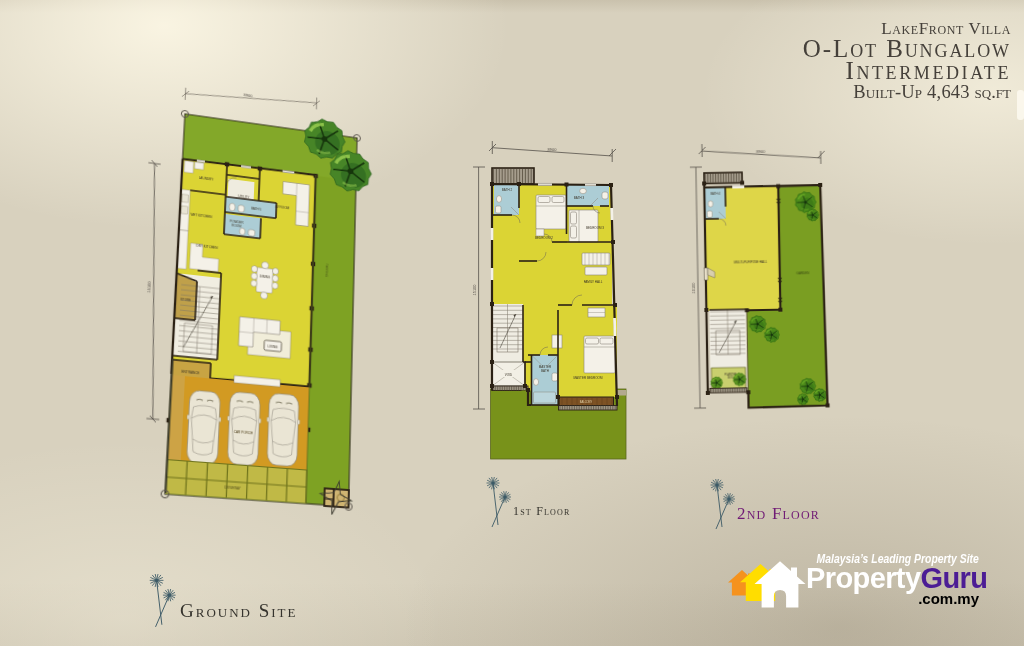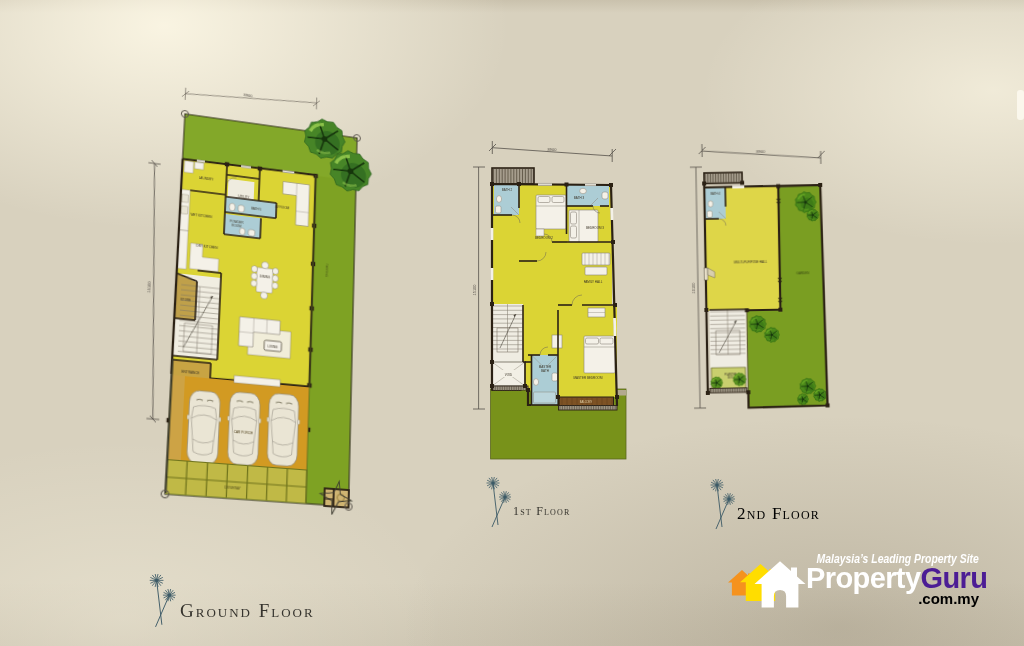--- a/index.html
+++ b/index.html
@@ -12,20 +12,27 @@
   radial-gradient(45% 40% at 12% 96%, rgba(255,250,232,0.30), rgba(255,250,232,0.0) 70%),
   linear-gradient(180deg, rgba(120,105,75,0.15), rgba(120,105,75,0.0) 2%),
   linear-gradient(0deg, rgba(90,75,50,0.08), rgba(90,75,50,0.0) 10%);}
 .plan{position:absolute;left:0;top:0;transform-origin:0 0;filter:blur(0.35px);}
 svg text{font-family:"Liberation Sans",sans-serif;}
 </style></head><body>
 <div id="page">
 
 <div id="shade"></div>
 
+<div style="position:absolute;right:13px;top:20px;text-align:right;color:#45403a;
+ font-family:'Liberation Serif',serif;font-variant-caps:small-caps;line-height:1;">
+<div style="font-size:17px;letter-spacing:0.6px;">LakeFront Villa</div>
+<div style="font-size:25px;letter-spacing:1.9px;margin-top:-1px;">O-Lot Bungalow</div>
+<div style="font-size:25px;letter-spacing:2.6px;margin-top:-3px;">Intermediate</div>
+<div style="font-size:18.5px;letter-spacing:0.2px;margin-top:0px;">Built-Up 4,643 <span style="letter-spacing:0;">sq.ft</span></div>
+</div>
 
 <div class="plan" style="width:176px;height:380px;transform:matrix3d(1.044781,0.162459,0,0.000189,-0.079174,0.920533,0,-0.000161,0,0,1,0,185,114,0,1);">
 <svg style="position:absolute;left:-48px;top:-40px;" width="272" height="470" viewBox="-48 -40 272 470">
 
 <g stroke="#5a544c" stroke-width="0.6" fill="none">
 <line x1="-0.6" y1="-21.6" x2="132.7" y2="-32.1"></line>
 <line x1="-0.6" y1="-15" x2="-0.6" y2="-28"></line>
           <line x1="132.7" y1="-25" x2="132.7" y2="-38"></line>
 <line x1="-4" y1="-18" x2="3" y2="-25"></line>
           <line x1="129" y1="-28" x2="136" y2="-35"></line>
@@ -800,21 +807,21 @@
         <line x1="22" y1="20" x2="16.6" y2="17.4"></line>
         <line x1="22" y1="20" x2="18.3" y2="15.3"></line>
         <line x1="22" y1="20" x2="20.7" y2="14.2"></line>
         <line x1="22" y1="20" x2="23.3" y2="14.2"></line>
         <line x1="22" y1="20" x2="25.7" y2="15.3"></line>
         <line x1="22" y1="20" x2="27.4" y2="17.4"></line>
       </g>
       <circle cx="22" cy="20" r="1.6" fill="#3c5a66"></circle>
     </svg>
 
-<div style="position:absolute;left:180px;top:600px;font-family:'Liberation Serif',serif;font-variant-caps:small-caps;font-size:19px;letter-spacing:2px;color:#36342e;">Ground Floor</div>
+<div style="position:absolute;left:180px;top:600px;font-family:'Liberation Serif',serif;font-variant-caps:small-caps;font-size:19px;letter-spacing:2px;color:#36342e;">Ground Site</div>
 
 <svg style="position:absolute;left:483px;top:477px;" width="34" height="52" viewBox="0 0 34 52">
       <g stroke="#3c5a66" stroke-width="0.9" fill="none">
         <path d="M10 6 L15 48"></path>
         <path d="M22 20 L9 50"></path>
       </g>
       <g stroke="#3c5a66" stroke-width="0.8">
         <line x1="10" y1="6" x2="16.5" y2="6.0"></line>
         <line x1="10" y1="6" x2="15.9" y2="8.8"></line>
         <line x1="10" y1="6" x2="14.1" y2="11.1"></line>
@@ -886,21 +893,21 @@
         <line x1="22" y1="20" x2="16.6" y2="17.4"></line>
         <line x1="22" y1="20" x2="18.3" y2="15.3"></line>
         <line x1="22" y1="20" x2="20.7" y2="14.2"></line>
         <line x1="22" y1="20" x2="23.3" y2="14.2"></line>
         <line x1="22" y1="20" x2="25.7" y2="15.3"></line>
         <line x1="22" y1="20" x2="27.4" y2="17.4"></line>
       </g>
       <circle cx="22" cy="20" r="1.6" fill="#3c5a66"></circle>
     </svg>
 
-<div style="position:absolute;left:737px;top:504px;font-family:'Liberation Serif',serif;font-variant-caps:small-caps;font-size:17px;letter-spacing:1.2px;color:#000000;">2nd Floor</div>
+<div style="position:absolute;left:737px;top:504px;font-family:'Liberation Serif',serif;font-variant-caps:small-caps;font-size:17px;letter-spacing:1.2px;color:#701a75;">2nd Floor</div>
 
 <div style="position:absolute;right:45px;top:551px;color:#fff;font-size:13px;font-weight:bold;font-style:italic;font-family:'Liberation Sans',sans-serif;transform:scaleX(0.80);transform-origin:100% 50%;white-space:nowrap;">Malaysia’s Leading Property Site</div>
 
 <svg style="position:absolute;left:715px;top:548px;" width="115" height="70" viewBox="715 548 115 70">
       <path d="M742.0 570.0 L748.0 575.4 L748.0 573.5 L751.4 573.5 L751.4 578.3 L756.0 582.5 L752.1 582.5 L752.1 595.4 L731.9 595.4 L731.9 582.5 L728.0 582.5 Z" fill="#f5921e"></path>
       <path d="M760.5 564.0 L769.3 571.8 L769.3 569.0 L774.1 569.0 L774.1 576.1 L780.9 582.2 L775.2 582.2 L775.2 601.0 L745.8 601.0 L745.8 582.2 L740.1 582.2 Z" fill="#ffdd00"></path>
       <path d="M780.0 561.3 L791.0 571.1 L791.0 567.6 L797.0 567.6 L797.0 576.4 L805.5 584.0 L798.4 584.0 L798.4 607.5 L786.1 607.5 L786.1 596.1 Q786.1 590.1 780.0 590.1 Q773.9 590.1 773.9 596.1 L773.9 607.5 L761.6 607.5 L761.6 584.0 L754.5 584.0 Z" fill="#ffffff"></path>
     </svg>
 
 <div style="position:absolute;left:806px;top:562px;font-family:'Liberation Sans',sans-serif;font-weight:bold;font-size:29px;letter-spacing:-0.6px;color:#fff;white-space:nowrap;">Property<span style="color:#4c1d95;">Guru</span></div>

